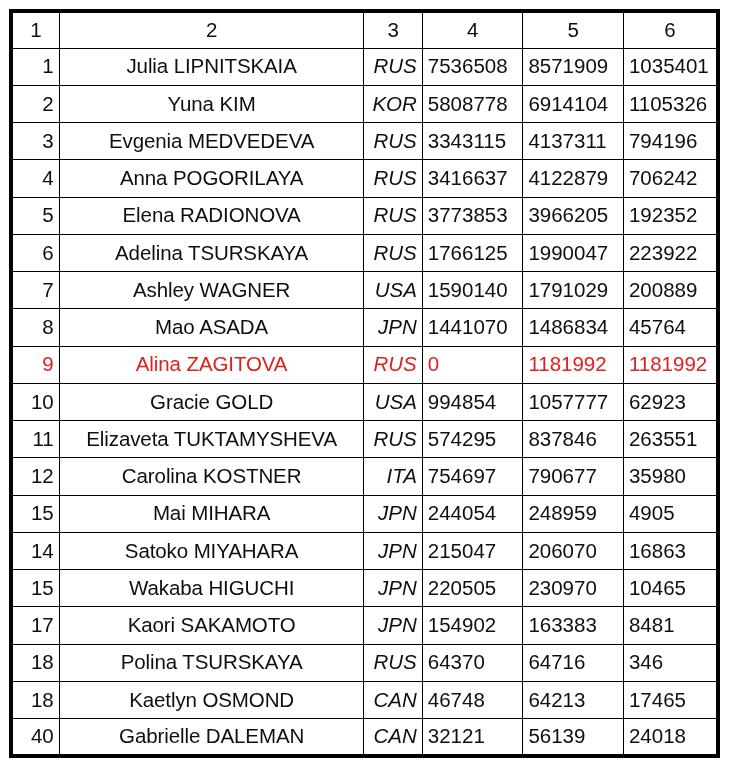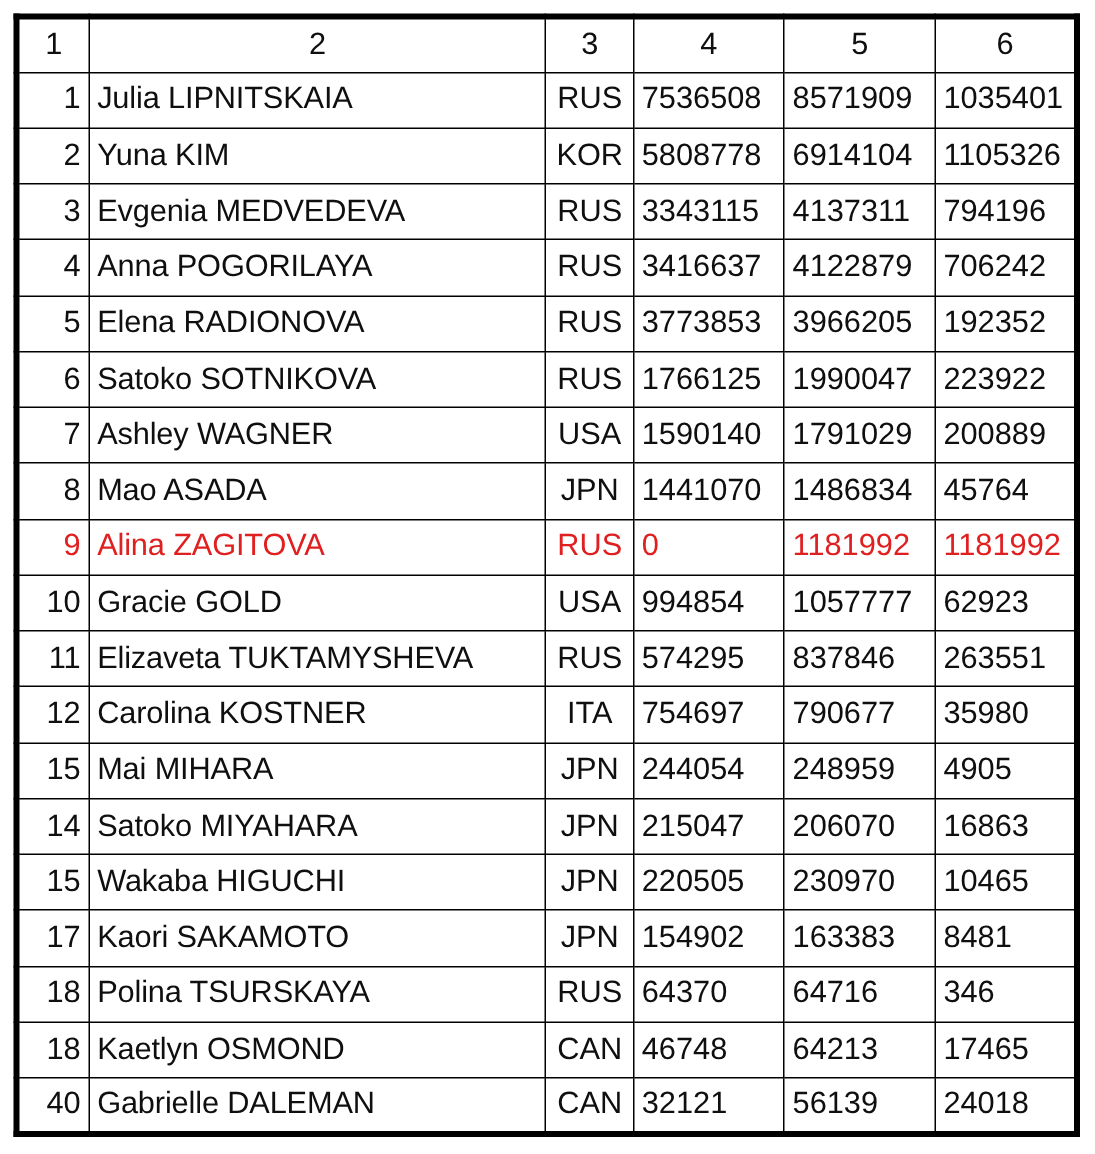--- a/index.html
+++ b/index.html
@@ -66,29 +66,30 @@
     font-size: 21px;
     border-bottom: 3px solid #000000;
   }
 
   td.rank {
     text-align: right;
     vertical-align: middle;
     padding-right: 5px;
   }
   td.name {
-    text-align: left;
+    text-align: center;
     vertical-align: middle;
     padding-left: 5px;
     letter-spacing: -0.1px;
   }
   td.country {
-    text-align: center;
+    text-align: right;
     vertical-align: middle;
     padding-left: 5px;
+    font-style: italic;
   }
   td.num {
     text-align: left;
     vertical-align: middle;
     padding-right: 5px;
   }
 
   tr.highlight td {
     color: #e02020;
   }
@@ -152,21 +153,21 @@
         <tr>
           <td class="rank">5</td>
           <td class="name">Elena RADIONOVA</td>
           <td class="country">RUS</td>
           <td class="num">3773853</td>
           <td class="num">3966205</td>
           <td class="num">192352</td>
         </tr>
         <tr>
           <td class="rank">6</td>
-          <td class="name">Satoko SOTNIKOVA</td>
+          <td class="name">Adelina TSURSKAYA</td>
           <td class="country">RUS</td>
           <td class="num">1766125</td>
           <td class="num">1990047</td>
           <td class="num">223922</td>
         </tr>
         <tr>
           <td class="rank">7</td>
           <td class="name">Ashley WAGNER</td>
           <td class="country">USA</td>
           <td class="num">1590140</td>

